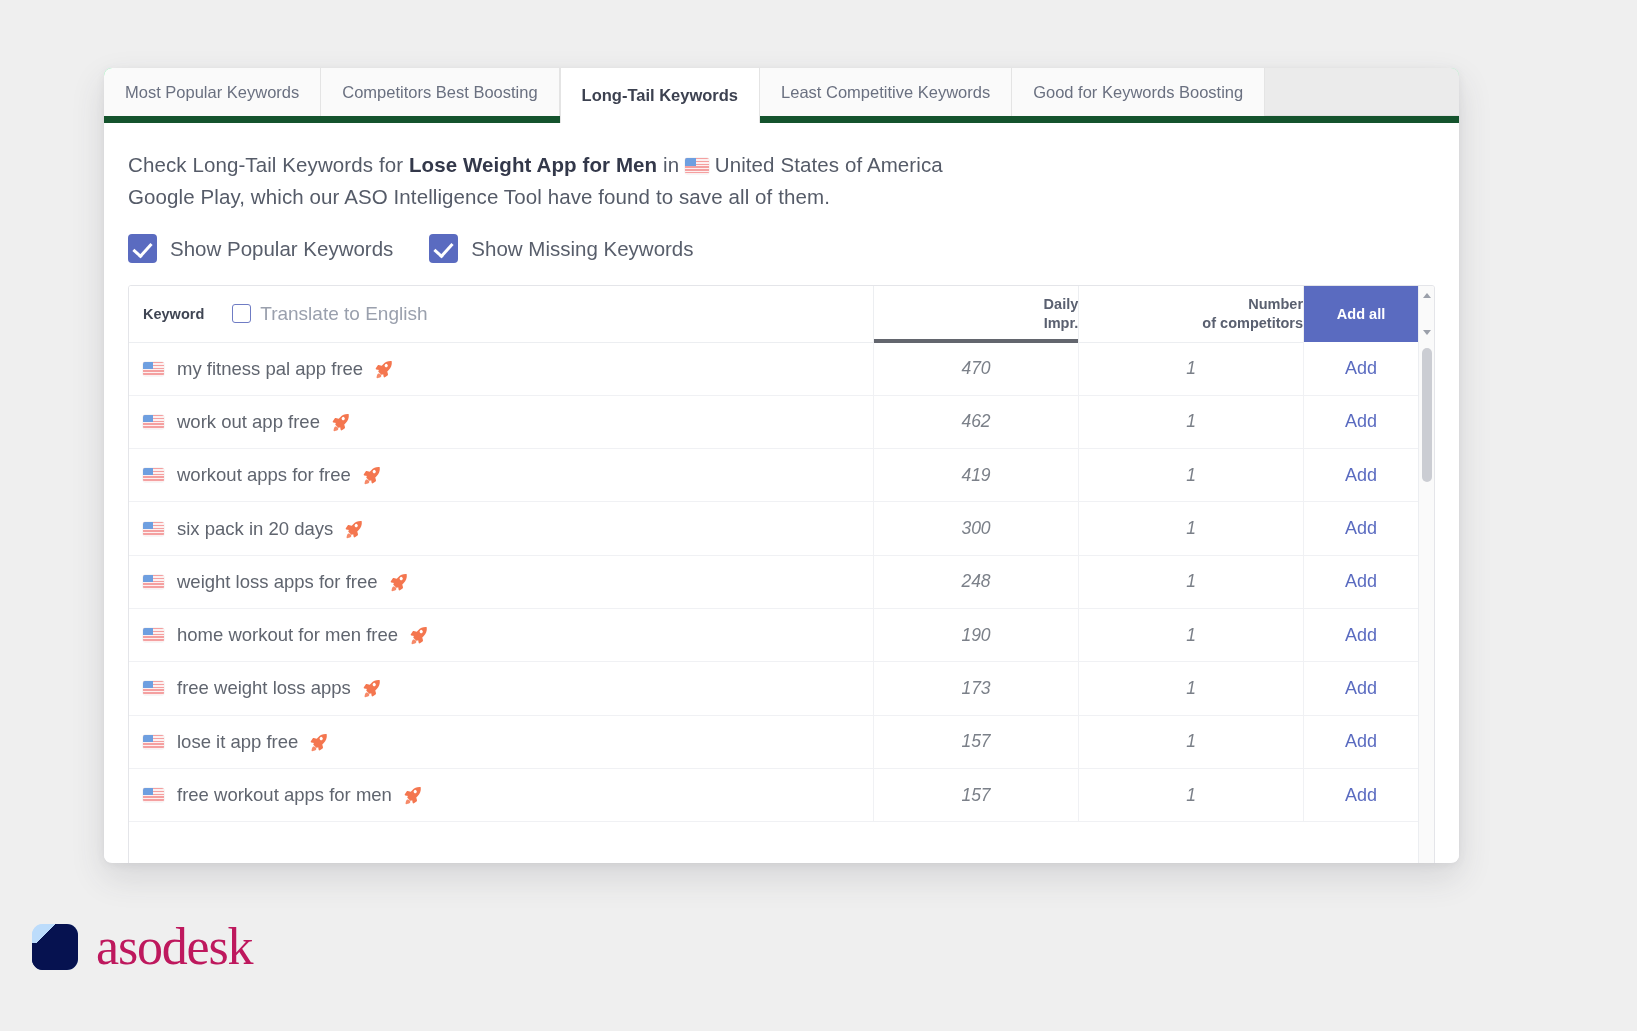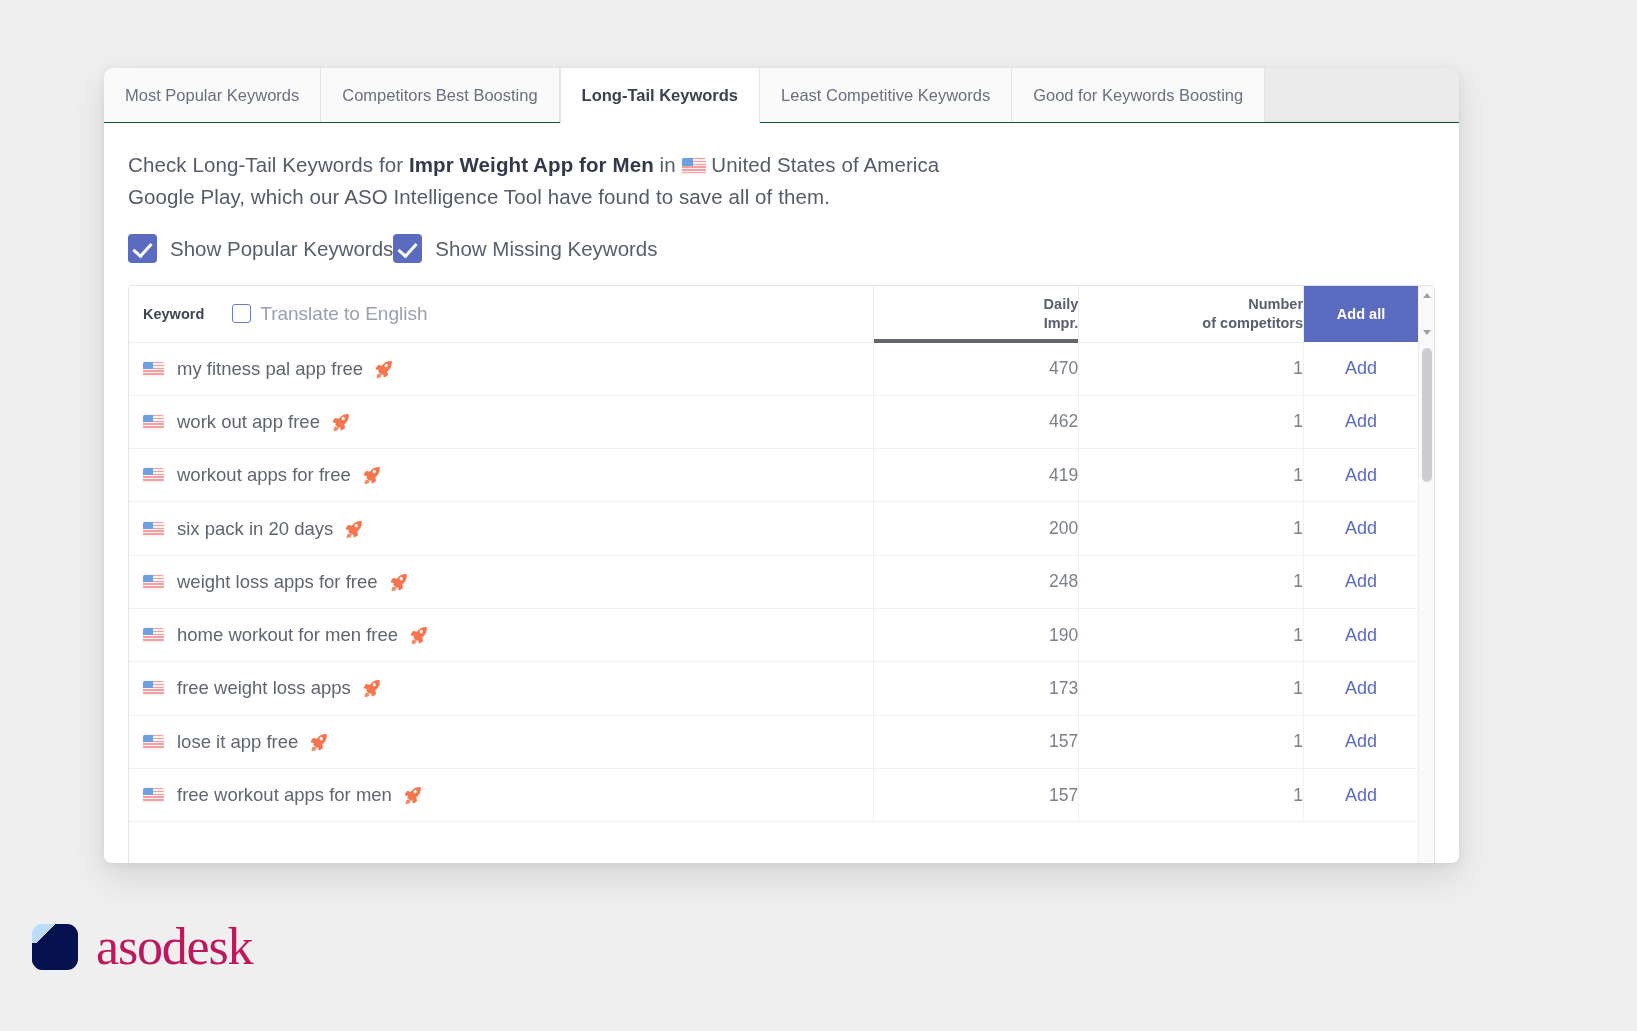--- a/index.html
+++ b/index.html
@@ -27,21 +27,21 @@
     border-radius: 8px;
     box-shadow: 0 14px 34px rgba(60,60,70,.14), 0 2px 8px rgba(60,60,70,.07);
     overflow: hidden;
   }
 
   
   #tabbar {
     display: flex;
     height: 55px;
     background: #86efac;
-    border-bottom: 1px solid #14532d;
+    border-bottom: 7px solid #14532d;
   }
   .tab {
     display: flex;
     align-items: center;
     justify-content: center;
     padding: 0 21px;
     font-size: 16.5px;
     color: #6a7080;
     background: #fafafa;
     border-right: 1px solid #e4e4e4;
@@ -106,20 +106,21 @@
     background: #6e9fe0;
   }
   .flag.sm { width: 21px; height: 14px; vertical-align: -2px; }
   .flag.sm::before { width: 9.5px; height: 7px; }
 
   
   #checkrow {
     display: flex;
     align-items: center;
     margin-top: 21px;
+    gap: 36px;
   }
   .cbwrap { display: flex; align-items: center; cursor: pointer; }
   .cbox {
     width: 29px; height: 29px;
     border-radius: 4px;
     background: #5a6bc0;
     position: relative;
     flex: none;
   }
   .cbox::after {
@@ -208,21 +209,21 @@
     color: #7b8089;
     padding: 0;
     vertical-align: middle;
   }
   td.kw {
     text-align: left;
     padding-left: 14px;
     color: #60656f;
     font-size: 18.5px;
   }
-  td.num { text-align: right; }
+  td.num { text-align: center; font-style: italic; }
   td.add {
     text-align: center;
     border-right: none;
     color: #5a6bc0;
     font-size: 18px;
     cursor: pointer;
   }
   .kwcell { display: flex; align-items: center; }
   .kwtext { margin-left: 13px; }
   .rocket {
@@ -321,21 +322,21 @@
     <div class="tab">Competitors Best Boosting</div>
     <div class="tab active">Long-Tail Keywords</div>
     <div class="tab">Least Competitive Keywords</div>
     <div class="tab">Good for Keywords Boosting</div>
     <div id="tabfill"></div>
   </div>
 
   <div id="panel">
 
     <div id="desc">
-      <span>Check Long-Tail Keywords for </span><b>Impr Weight App for Men</b><span> in </span><span class="flag"></span>
+      <span>Check Long-Tail Keywords for </span><b>Lose Weight App for Men</b><span> in </span><span class="flag"></span>
       <span>United States of America</span><br>
       <span>Google Play, which our ASO Intelligence Tool have found to save all of them.</span>
     </div>
 
     <div id="checkrow">
       <div class="cbwrap">
         <span class="cbox"></span>
         <span class="cblabel">Show Popular Keywords</span>
       </div>
       <div class="cbwrap">
@@ -431,21 +432,21 @@
                     <span class="flag sm"></span>
                     <span class="kwtext">six pack in 20 days</span>
                     <span class="rocket">
                       <svg viewBox="0 0 24 24" width="20" height="20" aria-hidden="true">
                         <path fill="#f4764f" d="M21.3 2.6c-3.9-.5-7.6 1-10.2 3.6L9.3 8 5.7 7.3c-.5-.1-1 .1-1.3.5L2.2 11c-.4.6-.1 1.4.6 1.5l3.3.7-.6.6c-.5.5-.5 1.3 0 1.8l3 3c.5.5 1.3.5 1.8 0l.6-.6.7 3.3c.1.7.9 1 1.5.6l3.2-2.2c.4-.3.6-.8.5-1.3L15.9 15l1.8-1.8c2.6-2.6 4.1-6.3 3.6-10.2a.9.9 0 0 0-.8-.8zM16 9.2a1.9 1.9 0 1 1-2.7-2.7A1.9 1.9 0 0 1 16 9.2z"></path>
                         <path fill="#f4764f" d="M4.4 18c-.9.9-1.2 3.4-1.3 4.2-.1.5.3.9.8.8.8-.1 3.3-.4 4.2-1.3.9-.9.9-2.3 0-3.2-.9-.9-2.8-1.4-3.7-.5z" opacity=".85"></path>
                       </svg>
                     </span>
                   </span>
                 </td>
-                <td class="num">200</td>
+                <td class="num">300</td>
                 <td class="num">1</td>
                 <td class="add">Add</td>
               </tr>
               <tr>
                 <td class="kw">
                   <span class="kwcell">
                     <span class="flag sm"></span>
                     <span class="kwtext">weight loss apps for free</span>
                     <span class="rocket">
                       <svg viewBox="0 0 24 24" width="20" height="20" aria-hidden="true">

